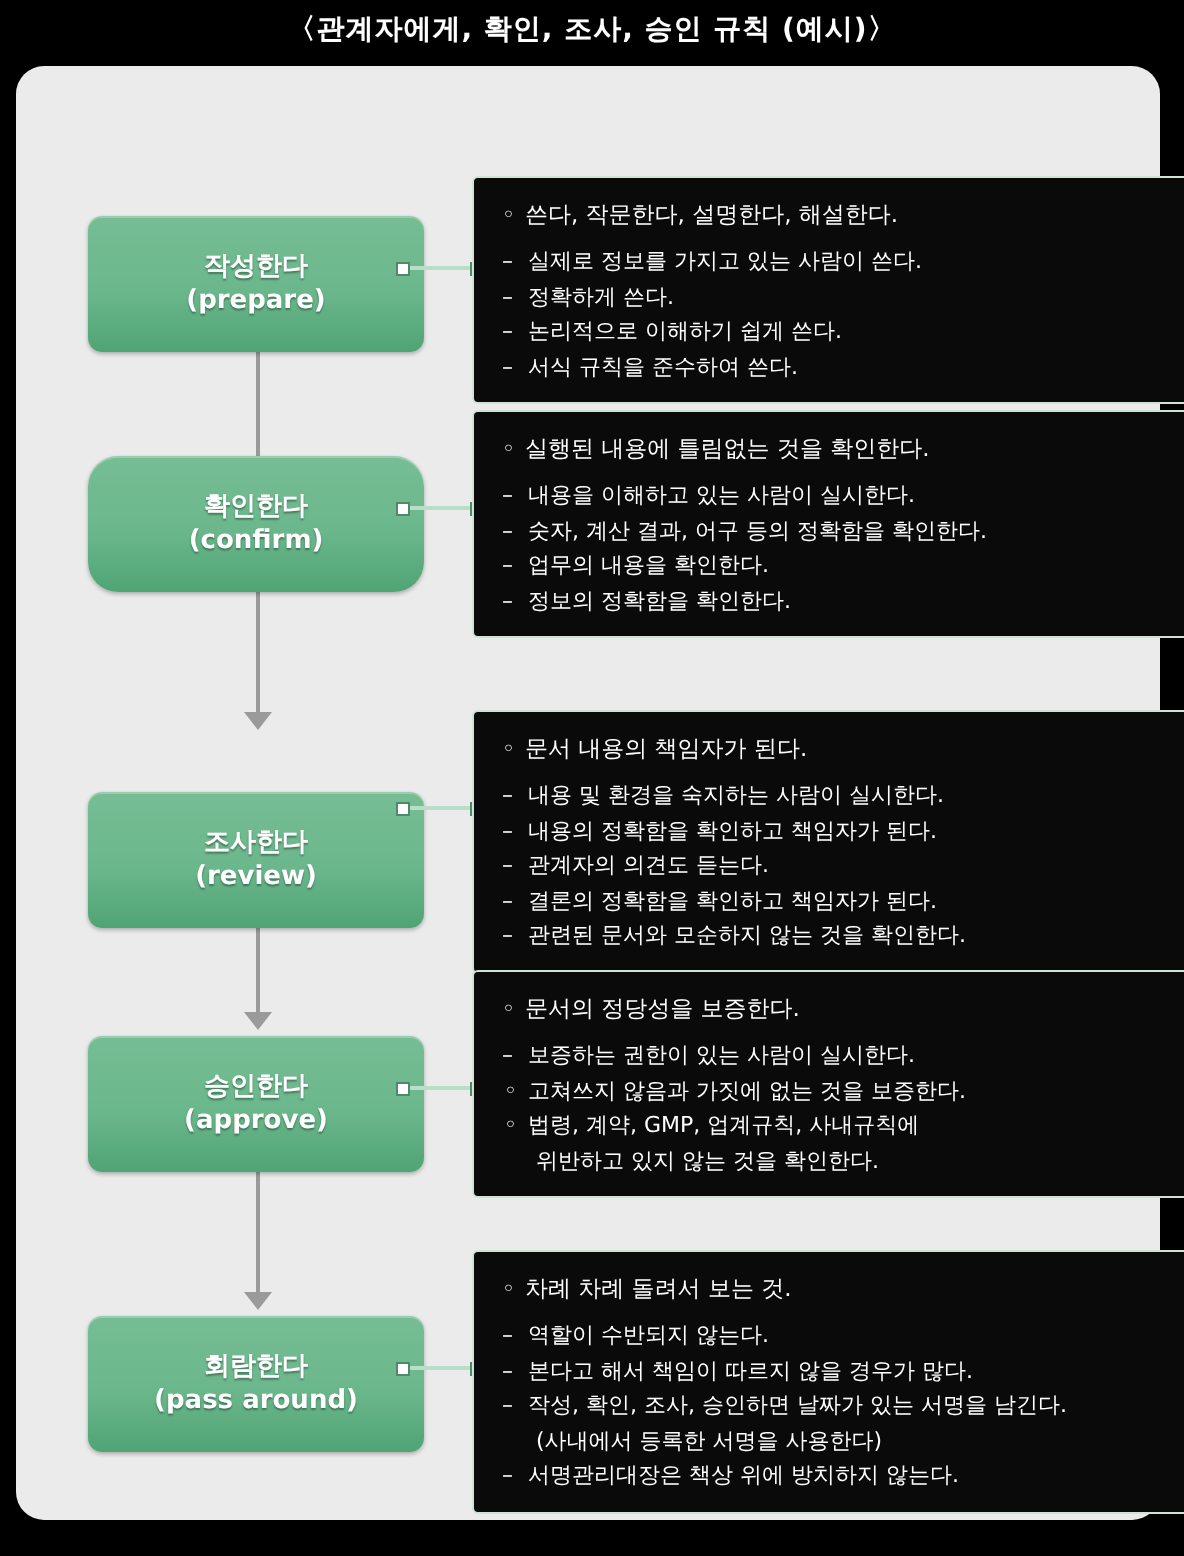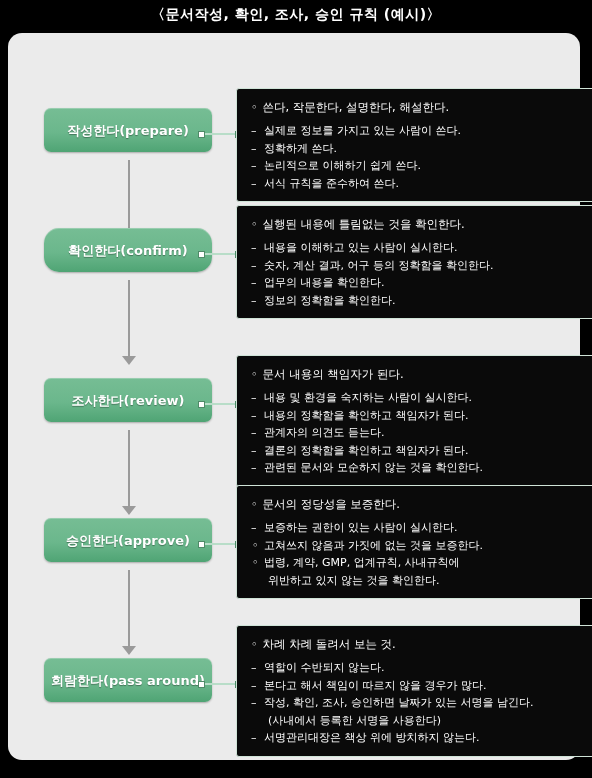--- a/index.html
+++ b/index.html
@@ -65,26 +65,26 @@
     border-left: 7px solid transparent;
     border-right: 7px solid transparent;
     border-top: 9px solid #9a9a9a;
   }
 
   
   .gbox {
     position: absolute;
     left: 36px;
     width: 168px;
-    height: 44px;
+    height: 68px;
     border-radius: 7px;
     background: linear-gradient(to bottom, #76bd94 0%, #6bb78c 55%, #4fa474 100%);
     box-shadow: 0 1px 2px rgba(0,0,0,0.28), inset 0 1px 0 rgba(255,255,255,0.25);
     display: flex;
-    flex-direction: row;
+    flex-direction: column;
     align-items: center;
     justify-content: center;
     color: #ffffff;
     text-shadow: 0 1px 1px rgba(0,0,0,0.35);
     cursor: default;
   }
   .gbox .ko {
     font-size: 13px;
     font-weight: bold;
     line-height: 17px;
@@ -164,21 +164,21 @@
     left: 1px;
     top: 0;
     font-size: 11px;
   }
   .note li.cont::before { content: ""; }
   .note li.cont { padding-left: 17px; }
 </style>
 </head>
 <body>
 
-<div class="title">〈문서작성, 확인, 조사, 승인 규칙 (예시)〉</div>
+<div class="title">〈관계자에게, 확인, 조사, 승인 규칙 (예시)〉</div>
 
 <div class="panel">
   <div class="flow">
 
     <div class="vline" style="top:127px;height:78px;"></div>
     <div class="varrow" style="top:203px;"></div>
 
     <div class="vline" style="top:247px;height:78px;"></div>
     <div class="varrow" style="top:323px;"></div>
 
@@ -211,21 +211,21 @@
     <div class="note" style="top:172px;">
       <div class="head">실행된 내용에 틀림없는 것을 확인한다.</div>
       <ul>
         <li class="dash">내용을 이해하고 있는 사람이 실시한다.</li>
         <li class="dash">숫자, 계산 결과, 어구 등의 정확함을 확인한다.</li>
         <li class="dash">업무의 내용을 확인한다.</li>
         <li class="dash">정보의 정확함을 확인한다.</li>
       </ul>
     </div>
 
-    <div class="gbox" style="top:345px;">
+    <div class="gbox" style="top:363px;">
       <span class="ko">조사한다</span>
       <span class="en">(review)</span>
     </div>
     <div class="hconn" style="top:370px;"></div>
     <div class="note" style="top:322px;">
       <div class="head">문서 내용의 책임자가 된다.</div>
       <ul>
         <li class="dash">내용 및 환경을 숙지하는 사람이 실시한다.</li>
         <li class="dash">내용의 정확함을 확인하고 책임자가 된다.</li>
         <li class="dash">관계자의 의견도 듣는다.</li>

